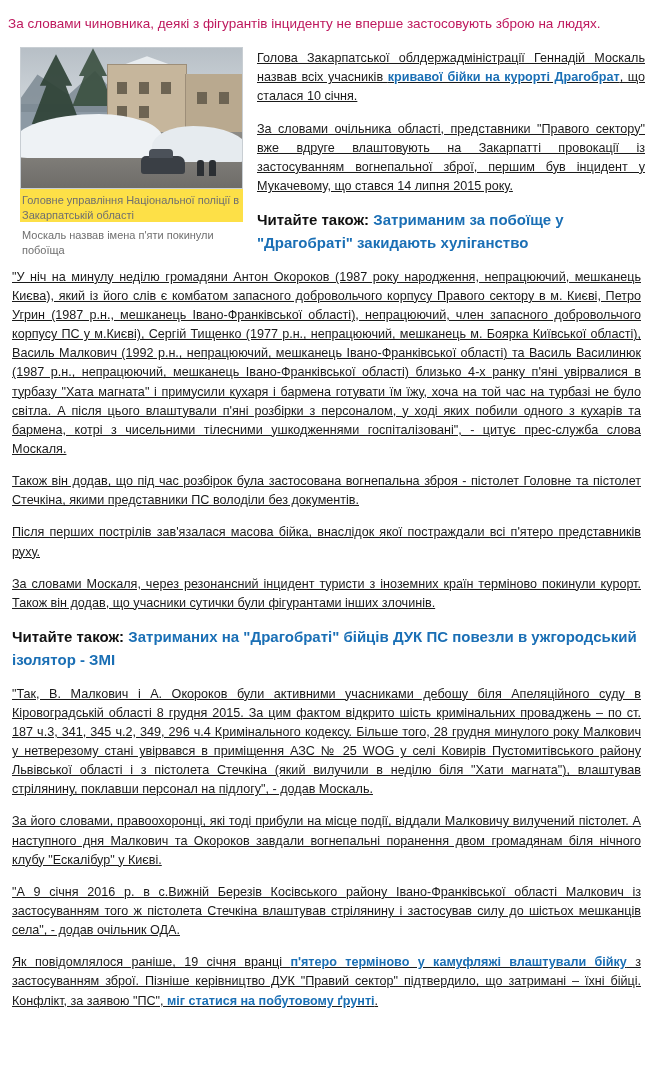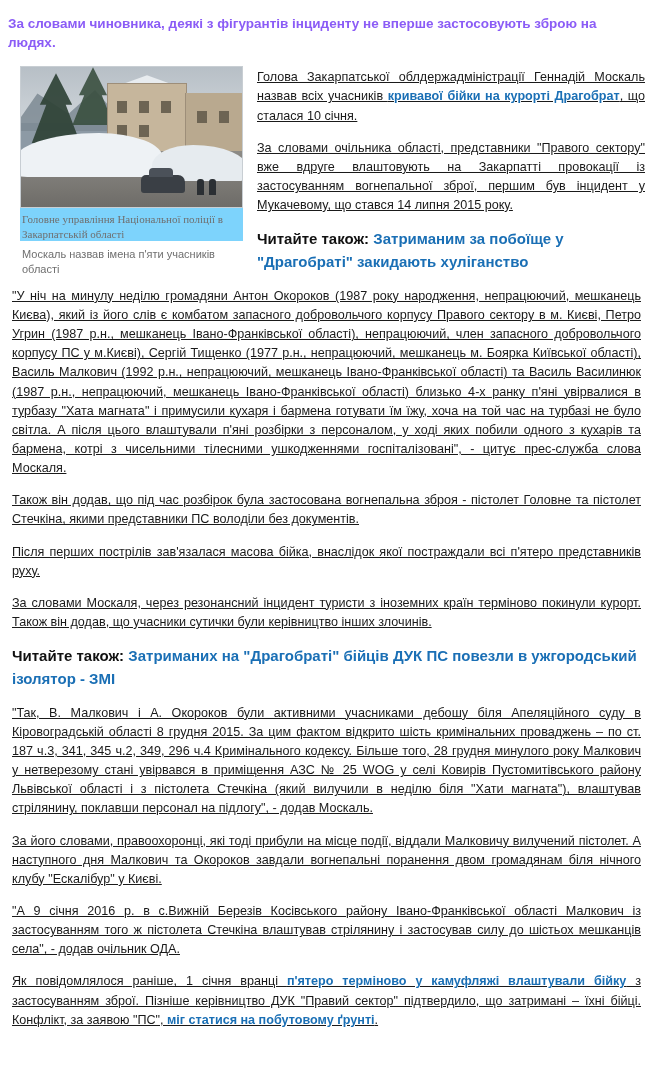--- a/index.html
+++ b/index.html
@@ -12,23 +12,23 @@
     font-family: "Liberation Sans", sans-serif;
     color: #1a1a1a;
   }
   .page {
     width: 653px;
     box-sizing: border-box;
     padding: 10px 8px 14px 8px;
   }
   .lede {
     font-size: 13.5px;
-    font-weight: bold;
+    font-weight: normal;
     line-height: 1.42;
-    color: #8b5cf6;
+    color: #be185d;
     margin: 4px 0 14px 0;
     text-align: left;
   }
   .top-block {
     overflow: hidden;
   }
   .figure {
     float: left;
     width: 223px;
     margin: 0 14px 6px 12px;
@@ -105,26 +105,25 @@
   }
   .ph-car:after {
     content: ""; position: absolute; left: 8px; top: -7px; width: 24px; height: 9px;
     background: #4b5159; border-radius: 4px 4px 0 0;
   }
   .ph-person {
     position: absolute; bottom: 12px; width: 7px; height: 16px;
     background: #2b2f33; border-radius: 3px 3px 0 0;
   }
   .caption-gray {
-    background: #7dd3fc;
+    background: #fde047;
     font-size: 11px;
     line-height: 1.32;
     color: #6f6f6f;
     padding: 4px 2px 0 2px;
-    font-family: Liberation Serif, serif;
   }
   .caption-link {
     display: block;
     font-size: 11px;
     line-height: 1.32;
     color: #6f6f6f;
     padding: 6px 2px 0 2px;
     text-decoration: none;
   }
   .body-text {
@@ -182,44 +181,44 @@
         <div class="ph-win" style="left:176px; top:44px;"></div>
         <div class="ph-win" style="left:198px; top:44px;"></div>
         <div class="ph-road"></div>
         <div class="ph-snowbank"></div>
         <div class="ph-snowbank2"></div>
         <div class="ph-car"></div>
         <div class="ph-person" style="left:176px;"></div>
         <div class="ph-person" style="left:188px;"></div>
       </div>
       <div class="caption-gray">Головне управління Національної поліції в Закарпатській області</div>
-      <a class="caption-link" href="#">Москаль назвав імена п'яти учасників області</a>
+      <a class="caption-link" href="#">Москаль назвав імена п'яти покинули побоїща</a>
     </div>
 
     <p class="body-text first"><span>Голова Закарпатської облдержадміністрації Геннадій Москаль назвав всіх учасників </span><a class="inline-link" href="#">кривавої бійки на курорті Драгобрат</a><span>, що сталася 10 січня.</span></p>
 
     <p class="body-text">За словами очільника області, представники "Правого сектору" вже вдруге влаштовують на Закарпатті провокації із застосуванням вогнепальної зброї, першим був інцидент у Мукачевому, що стався 14 липня 2015 року.</p>
 
     <p class="readalso"><span>Читайте також: </span><a href="#">Затриманим за побоїще у "Драгобраті" закидають хуліганство</a></p>
 
 
   </div>
 
   <div class="clear"></div>
 
   <div class="full-col">
 
     <p class="body-text">"У ніч на минулу неділю громадяни Антон Окороков   (1987 року народження, непрацюючий, мешканець Києва), який із його слів є комбатом запасного добровольчого корпусу Правого сектору в м. Києві, Петро Угрин (1987 р.н., мешканець Івано-Франківської області), непрацюючий, член запасного добровольчого корпусу ПС у м.Києві), Сергій Тищенко (1977 р.н., непрацюючий, мешканець м. Боярка Київської області), Василь Малкович (1992 р.н., непрацюючий, мешканець Івано-Франківської області) та Василь Василинюк (1987 р.н., непрацюючий, мешканець Івано-Франківської області) близько 4-х ранку п'яні увірвалися в турбазу "Хата магната" і примусили кухаря і бармена готувати їм їжу, хоча на той час на турбазі не було світла. А після цього влаштували п'яні розбірки з персоналом, у ході яких побили одного з кухарів та бармена, котрі з чисельними тілесними ушкодженнями госпіталізовані", - цитує прес-служба слова Москаля.</p>
     <p class="body-text">Також він додав, що під час розбірок була застосована вогнепальна зброя - пістолет Головне та пістолет Стечкіна, якими представники ПС володіли без документів.</p>
     <p class="body-text">Після перших пострілів зав'язалася масова бійка, внаслідок якої постраждали всі п'ятеро представників руху.</p>
-    <p class="body-text">За словами Москаля, через резонансний інцидент туристи з іноземних країн терміново покинули курорт. Також він додав, що учасники сутички були керівництво інших злочинів.</p>
+    <p class="body-text">За словами Москаля, через резонансний інцидент туристи з іноземних країн терміново покинули курорт. Також він додав, що учасники сутички були фігурантами інших злочинів.</p>
 
     <p class="readalso"><span>Читайте також: </span><a href="#">Затриманих на "Драгобраті" бійців ДУК ПС повезли в ужгородський ізолятор - ЗМІ</a></p>
 
     <p class="body-text">"Так, В. Малкович і А. Окороков були активними учасниками дебошу біля Апеляційного суду в Кіровоградській області 8 грудня 2015. За цим фактом відкрито шість кримінальних проваджень – по ст. 187 ч.3, 341, 345 ч.2, 349, 296 ч.4 Кримінального кодексу. Більше того, 28 грудня минулого року Малкович у нетверезому стані увірвався в приміщення АЗС № 25 WOG у селі Ковирів Пустомитівського району Львівської області і з пістолета Стечкіна (який вилучили в неділю біля "Хати магната"), влаштував стрілянину, поклавши персонал на підлогу", - додав Москаль.</p>
     <p class="body-text">За його словами, правоохоронці, які тоді прибули на місце події, віддали Малковичу вилучений пістолет. А наступного дня Малкович та Окороков завдали вогнепальні поранення двом  громадянам біля нічного клубу "Ескалібур" у Києві.</p>
     <p class="body-text">"А 9 січня 2016 р. в с.Вижній Березів Косівського району Івано-Франківської області Малкович із застосуванням того ж пістолета Стечкіна влаштував стрілянину і застосував силу до шістьох мешканців села", - додав очільник ОДА.</p>
 
-    <p class="body-text"><span>Як повідомлялося раніше, 1 січня вранці </span><a class="inline-link" href="#">п'ятеро терміново у камуфляжі влаштували бійку</a><span> з застосуванням зброї. Пізніше керівництво ДУК "Правий сектор" підтвердило, що затримані – їхні бійці. Конфлікт, за заявою "ПС", </span><a class="inline-link" href="#">міг статися на побутовому ґрунті</a><span>.</span></p>
+    <p class="body-text"><span>Як повідомлялося раніше, 19 січня вранці </span><a class="inline-link" href="#">п'ятеро терміново у камуфляжі влаштували бійку</a><span> з застосуванням зброї. Пізніше керівництво ДУК "Правий сектор" підтвердило, що затримані – їхні бійці. Конфлікт, за заявою "ПС", </span><a class="inline-link" href="#">міг статися на побутовому ґрунті</a><span>.</span></p>
 
   </div>
 
 </div>
 
 </body></html>

